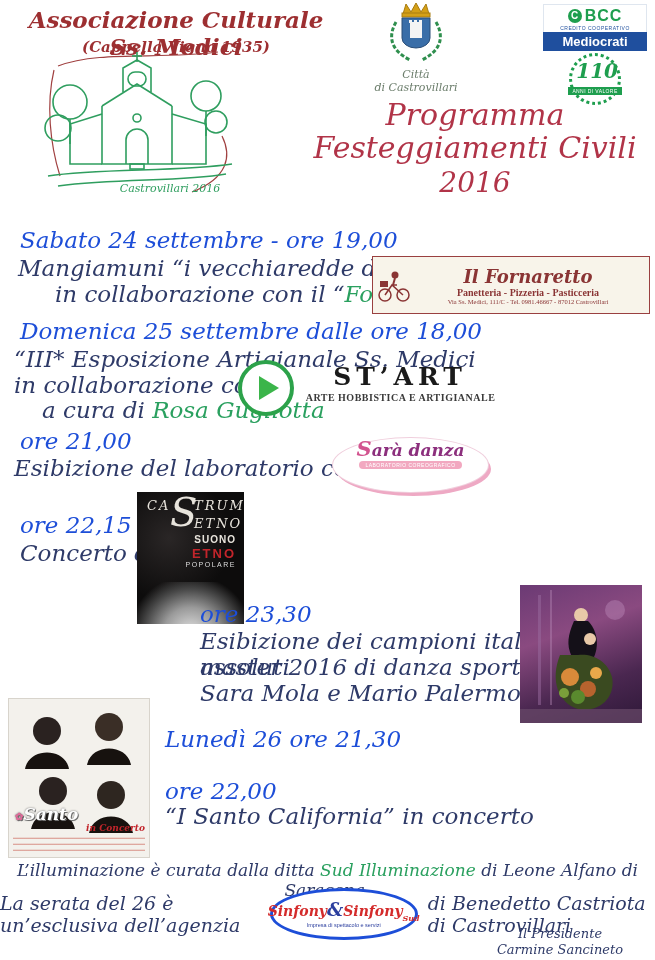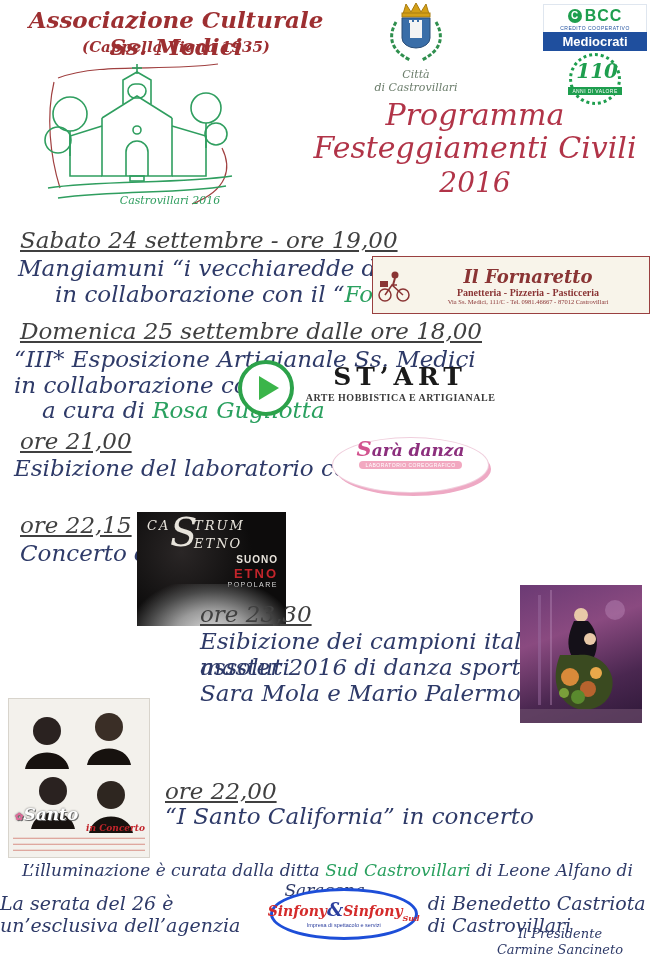--- a/index.html
+++ b/index.html
@@ -7,41 +7,41 @@
     position:relative;width:655px;height:960px;margin:0 auto;
     background:#ffffff;overflow:hidden;
     font-family:"DejaVu Serif", serif;font-style:italic;
   }
   .abs{position:absolute;}
   .green{color:#2aa05f;}
 
   
   .assoc-name{left:6px;top:6px;width:340px;font-size:23px;font-weight:bold;color:#9d2f31;text-align:center;}
   .assoc-sub{left:6px;top:38px;width:340px;font-size:15px;font-weight:bold;color:#9d2f31;text-align:center;}
-  .chapel{left:40px;top:56px;}
+  .chapel{left:40px;top:44px;}
   .crest{left:366px;top:2px;width:100px;text-align:center;}
   .crest-caption{font-size:11px;color:#6b7d6b;line-height:1.15;margin-top:1px;}
   .bcc{left:543px;top:4px;width:104px;text-align:center;font-style:normal;font-family:"Liberation Sans",sans-serif;}
   .bcc-top{background:#fff;border:1px solid #dfe6ef;border-bottom:none;padding:2px 0 1px;}
   .bcc-row{display:flex;align-items:center;justify-content:center;gap:3px;}
   .bcc-mark{width:14px;height:14px;border-radius:50%;background:#1e9e4e;color:#fff;font-size:10px;line-height:14px;font-weight:bold;}
   .bcc-name{color:#1e9e4e;font-weight:bold;font-size:16px;letter-spacing:1px;}
   .bcc-sub{color:#1f4f9e;font-size:5px;letter-spacing:.5px;}
   .bcc-band{background:#1f4f9e;color:#fff;font-weight:bold;font-size:13px;padding:2px 0;}
   .bcc-badge{width:46px;height:46px;margin:2px auto 0;border:3px dotted #1e9e4e;border-radius:50%;background:#fff;position:relative;}
   .bcc-110{font-family:"DejaVu Serif",serif;font-style:italic;font-weight:bold;color:#1e9e4e;font-size:20px;line-height:30px;text-align:right;}
   .bcc-ribbon{position:absolute;left:-4px;right:-4px;bottom:7px;background:#1e9e4e;color:#fff;font-size:5px;letter-spacing:.4px;padding:1px 0;}
 
   .main-title{left:300px;top:98px;width:350px;text-align:center;color:#b13448;}
   .main-title .t1{font-size:30px;line-height:1.1;}
   .main-title .t2{font-size:30px;line-height:1.15;}
   .main-title .t3{font-size:28px;line-height:1.2;}
 
   
-  .ev-date{font-size:23px;color:#404040;text-decoration:underline;}
+  .ev-date{font-size:23px;color:#1d4ed8;}
   .ev-line{font-size:23px;color:#2e3a68;}
 
   
   .forn{left:372px;top:256px;width:278px;height:58px;background:#f8f4ea;border:1px solid #9a4040;
         display:flex;align-items:center;padding:0 4px;box-sizing:border-box;}
   .forn-txt{flex:1;text-align:center;color:#8a3434;}
   .forn-title{font-size:18px;font-weight:bold;}
   .forn-line{font-size:10px;font-weight:bold;font-style:normal;font-family:"Liberation Serif",serif;}
   .forn-addr{font-size:6.5px;font-style:normal;font-family:"Liberation Serif",serif;}
 
@@ -53,22 +53,22 @@
   .start-sub{left:283px;top:392px;width:235px;font-size:10px;font-weight:bold;font-style:normal;color:#3a3a3a;letter-spacing:.5px;text-align:center;font-family:"Liberation Serif",serif;}
 
   
   .sara{left:333px;top:438px;width:155px;height:54px;background:#fff;border-radius:50%;
         box-shadow:0 0 0 1px #f0cfdd, 3px 4px 0 0 #eea9c4;display:flex;flex-direction:column;align-items:center;justify-content:flex-start;}
   .sara-name{color:#8c2f7d;font-weight:bold;font-size:17px;line-height:1;}
   .sara-name .big{color:#d2548f;font-size:21px;}
   .sara-sub{margin-top:2px;background:#f2a8c0;color:#fff;font-size:5px;letter-spacing:.5px;border-radius:6px;padding:1px 6px;font-style:normal;font-family:"Liberation Sans",sans-serif;}
 
   
-  .castrum{left:137px;top:512px;width:107px;height:114px;background:#0d0c0c;color:#e8e4dc;overflow:hidden;
-           background-image:radial-gradient(circle at 30% 35%, #2a2626 0%, transparent 55%);padding-left:42px;}
+  .castrum{left:137px;top:492px;width:107px;height:132px;background:#0d0c0c;color:#e8e4dc;overflow:hidden;
+           background-image:radial-gradient(circle at 30% 35%, #2a2626 0%, transparent 55%);}
   .cs-ca{position:absolute;left:10px;top:6px;font-size:13px;letter-spacing:2px;}
   .cs-s{position:absolute;left:33px;top:0px;font-size:40px;line-height:1;}
   .cs-trum{position:absolute;left:57px;top:6px;font-size:13px;letter-spacing:2px;}
   .cs-ound{position:absolute;left:57px;top:24px;font-size:13px;letter-spacing:2px;}
   .cs-suono{position:absolute;right:8px;top:42px;font-size:10px;letter-spacing:1px;font-style:normal;font-family:"Liberation Sans",sans-serif;font-weight:bold;}
   .cs-etno{position:absolute;right:8px;top:54px;font-size:13px;letter-spacing:2px;color:#c2252b;font-style:normal;font-family:"Liberation Sans",sans-serif;font-weight:bold;}
   .cs-pop{position:absolute;right:8px;top:69px;font-size:7px;letter-spacing:1.5px;color:#ddd;font-style:normal;font-family:"Liberation Sans",sans-serif;}
   .cs-splash{position:absolute;left:0;bottom:0;width:100%;height:42px;
              background:radial-gradient(ellipse at 50% 120%, #e0e0e0 0%, #9a9a9a 35%, #4a4a4a 60%, transparent 80%);}
 
@@ -269,25 +269,26 @@
       <circle cx="102" cy="96" r="14" fill="#2e2620"></circle>
         <path d="M80,134 C84,112 120,112 124,134 Z" fill="#17120f"></path>
     </svg>
     <div class="santo-text">
       <div class="santo-l1"><span class="santo-flower">✿</span><span>Santo</span></div>
       <div class="santo-l3">in Concerto</div>
     </div>
     <div class="santo-stripes"></div>
   </div>
 
+  <div class="abs ev-date" style="left:165px;top:726px;">Lunedì 26 ore 21,30</div>
   <div class="abs ev-date" style="left:165px;top:778px;">ore 22,00</div>
   <div class="abs ev-line" style="left:165px;top:803px;">“I Santo California” in concerto</div>
 
   <div class="abs illum">
-    <span>L’illuminazione è curata dalla ditta </span><span class="green">Sud Castrovillari</span><span> di Leone Alfano di Saracena.</span>
+    <span>L’illuminazione è curata dalla ditta </span><span class="green">Sud Illuminazione</span><span> di Leone Alfano di Saracena.</span>
   </div>
 
   <div class="abs serata">
     <span>La serata del 26 è un’esclusiva dell’agenzia</span>
     <div class="sinfony">
       <div class="sin-row">
         <span class="sin-word">Sinfony</span><span class="sin-amp">&amp;</span><span class="sin-word">Sinfony</span><span class="sin-sud">Sud</span>
       </div>
       <div class="sin-tag">Impresa di spettacolo e servizi</div>
     </div>

